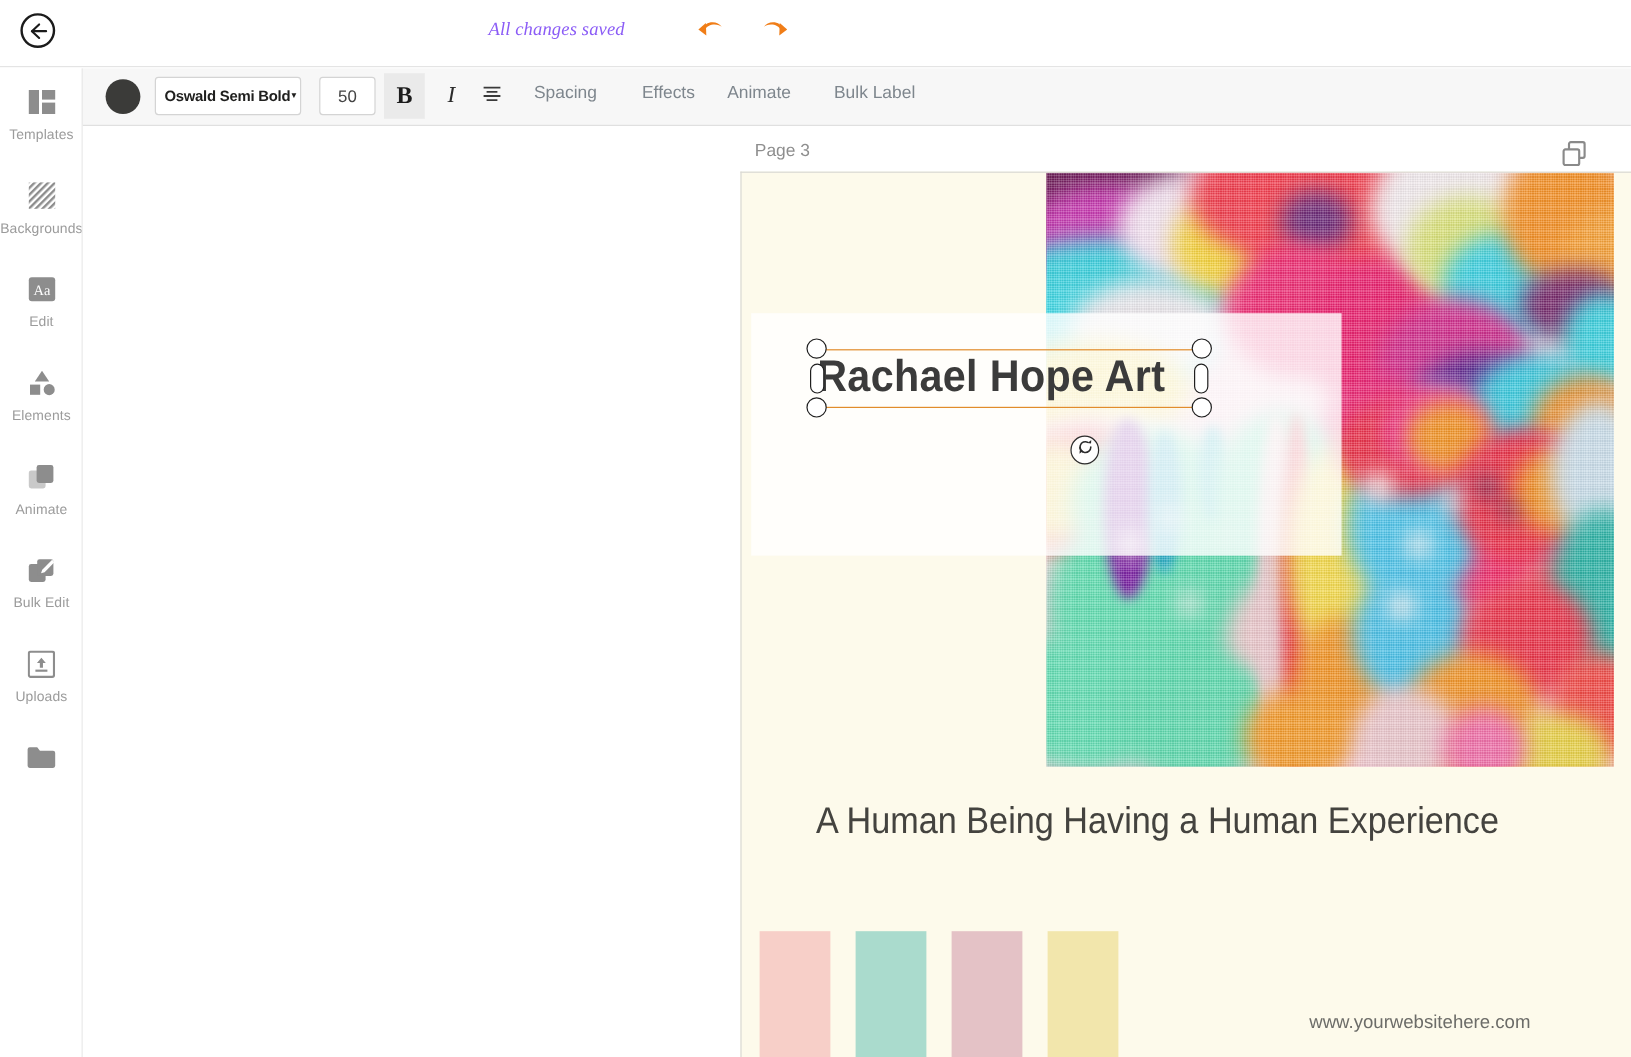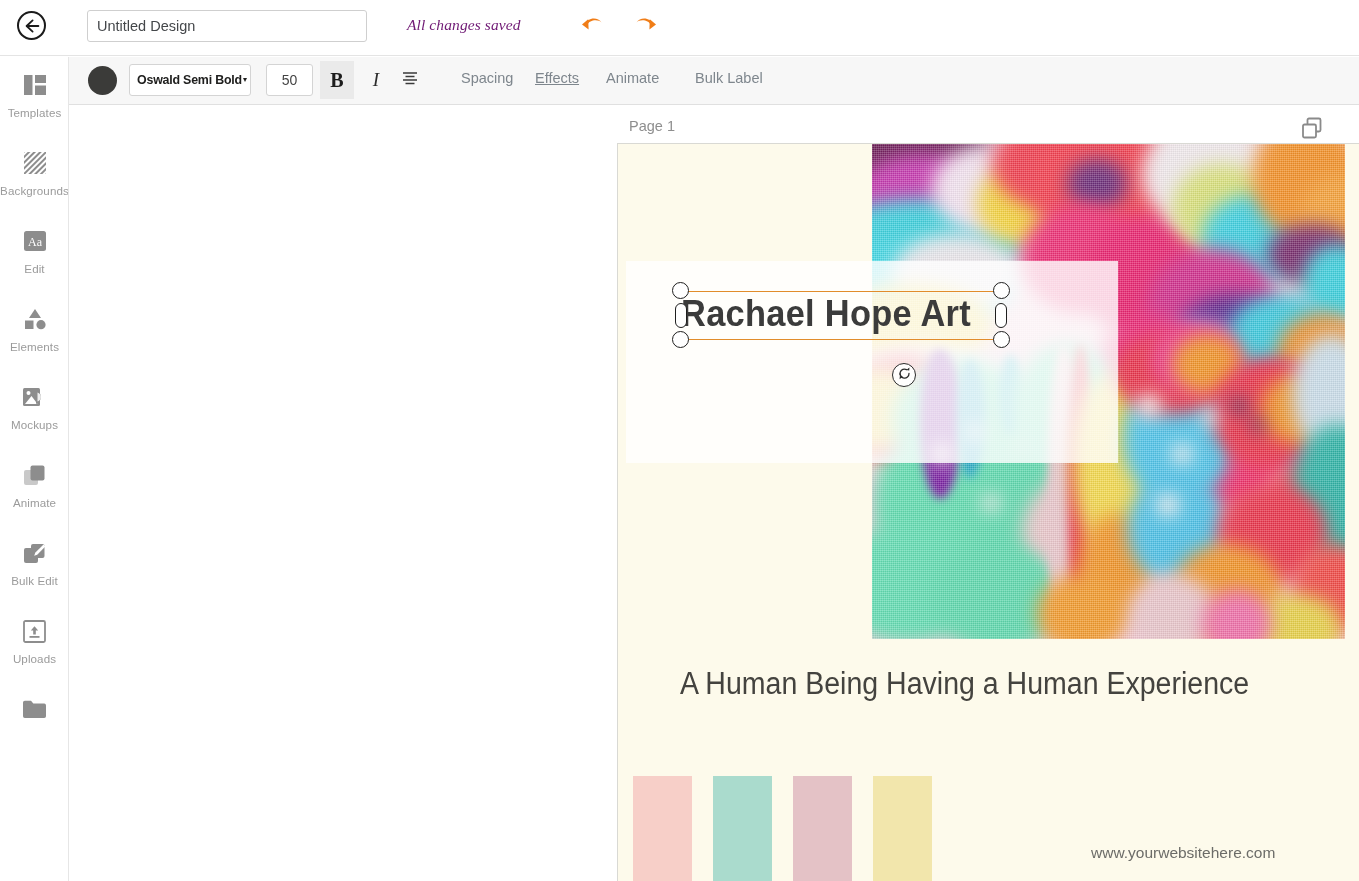--- a/index.html
+++ b/index.html
@@ -33,21 +33,21 @@
     font-family: "Liberation Sans", sans-serif;
     font-size: 14.5px; color: #44474a;
     padding: 0 9px;
     outline: none;
   }
   #save-status {
     position: absolute; left: 407px; top: 16px;
     font-family: "Liberation Serif", serif;
     font-style: italic;
     font-size: 15.5px;
-    color: #701a75;
+    color: #8b5cf6;
     letter-spacing: .1px;
     white-space: nowrap;
   }
   .arrow-btn {
     position: absolute; top: 11px;
     width: 32px; height: 30px;
     display: flex; align-items: center; justify-content: center;
     cursor: pointer;
   }
   #undo-button { left: 576px; }
@@ -105,22 +105,22 @@
     font-family: "Liberation Serif", serif;
     font-size: 19px; font-style: italic; color: #2c2c2c;
   }
   #align-button { left: 324px; }
   .tool-link {
     position: absolute; top: 13px;
     font-family: "Liberation Sans", sans-serif;
     font-size: 14.5px; color: #7e868d;
     cursor: pointer; white-space: nowrap;
   }
-  #spacing-link { left: 392px; }
-  #effects-link { left: 466px; text-decoration: underline; }
+  #spacing-link { left: 376px; }
+  #effects-link { left: 466px; }
   #animate-link { left: 537px; }
   #bulk-label-link { left: 626px; }
 
   
   #sidebar {
     position: absolute; left: 0; top: 57px;
     width: 69px; height: 824px;
     background: #ffffff;
     border-right: 1px solid #e6e6e6;
     overflow: hidden;
@@ -289,21 +289,20 @@
 
   <div id="back-button">
     <span>
       <svg width="16" height="14" viewBox="0 0 16 14">
         <path d="M8.6 1.4 L2.6 7 L8.6 12.6" fill="none" stroke="#1b1b1b" stroke-width="1.8" stroke-linecap="round" stroke-linejoin="round"></path>
         <line x1="2.8" y1="7" x2="14.4" y2="7" stroke="#1b1b1b" stroke-width="1.8" stroke-linecap="round"></line>
       </svg>
     </span>
   </div>
 
-  <input id="title-input" type="text" value="Untitled Design" style="">
 
   <div id="save-status">All changes saved</div>
 
   <div id="undo-button" class="arrow-btn">
     <span>
       <svg width="26" height="24" viewBox="0 0 26 24">
         <path d="M6 13 C8 5, 19 4.5, 22.5 10.5 C20 7.5, 10.5 7, 8.2 13.4 Z" fill="#F07D17"></path>
         <path d="M3 12.6 L9.2 7.2 L9.6 17.6 Z" fill="#F07D17"></path>
       </svg>
     </span>
@@ -397,32 +396,20 @@
     <div class="sb-icon">
       <svg width="24" height="22" viewBox="0 0 24 22">
         <path d="M12 1 L18 10 L6 10 Z" fill="#8d8d8d"></path>
         <rect x="2" y="12.5" width="8.5" height="8.5" fill="#8d8d8d"></rect>
         <circle cx="18" cy="16.7" r="4.6" fill="#8d8d8d"></circle>
       </svg>
     </div>
     <div class="sb-label">Elements</div>
   </div>
 
-  <div class="sb-item">
-    <div class="sb-icon">
-      <svg width="25" height="20" viewBox="0 0 25 20">
-        <rect x="1" y="1" width="17" height="18" rx="1.5" fill="#8d8d8d"></rect>
-        <circle cx="6.5" cy="6" r="2" fill="#ffffff"></circle>
-        <path d="M3 17 L9.5 9 L15.5 17 Z" fill="#ffffff"></path>
-        <path d="M14 3 A7.5 7.5 0 0 1 14 17 Z" fill="#8d8d8d"></path>
-        <path d="M15.5 5.5 A4.7 4.7 0 0 1 15.5 14.5 Z" fill="#ffffff" opacity="0.85"></path>
-      </svg>
-    </div>
-    <div class="sb-label">Mockups</div>
-  </div>
 
   <div class="sb-item">
     <div class="sb-icon">
       <svg width="24" height="23" viewBox="0 0 24 23">
         <rect x="1" y="6" width="14" height="15" rx="2" fill="#c9c9c9"></rect>
         <rect x="7.5" y="1.5" width="14" height="15" rx="2" fill="#8d8d8d"></rect>
       </svg>
     </div>
     <div class="sb-label">Animate</div>
   </div>
@@ -455,21 +442,21 @@
       <svg width="25" height="20" viewBox="0 0 25 20">
         <path d="M1 3.5 A1.8 1.8 0 0 1 2.8 1.7 L9 1.7 L11.3 4.6 L22.2 4.6 A1.8 1.8 0 0 1 24 6.4 L24 17.2 A1.8 1.8 0 0 1 22.2 19 L2.8 19 A1.8 1.8 0 0 1 1 17.2 Z" fill="#8d8d8d"></path>
       </svg>
     </div>
     <div class="sb-label"></div>
   </div>
 </div>
 
 <div id="workspace">
 
-  <div id="page-label">Page 1</div>
+  <div id="page-label">Page 3</div>
 
   <div id="duplicate-page-button">
     <span>
       <svg width="24" height="24" viewBox="0 0 24 24">
         <rect x="7.5" y="2.5" width="13" height="13" rx="1.5" fill="none" stroke="#8a8a8a" stroke-width="1.8"></rect>
         <rect x="3" y="8.5" width="13" height="13" rx="1.5" fill="#ffffff" stroke="#8a8a8a" stroke-width="1.8"></rect>
       </svg>
     </span>
   </div>
 

